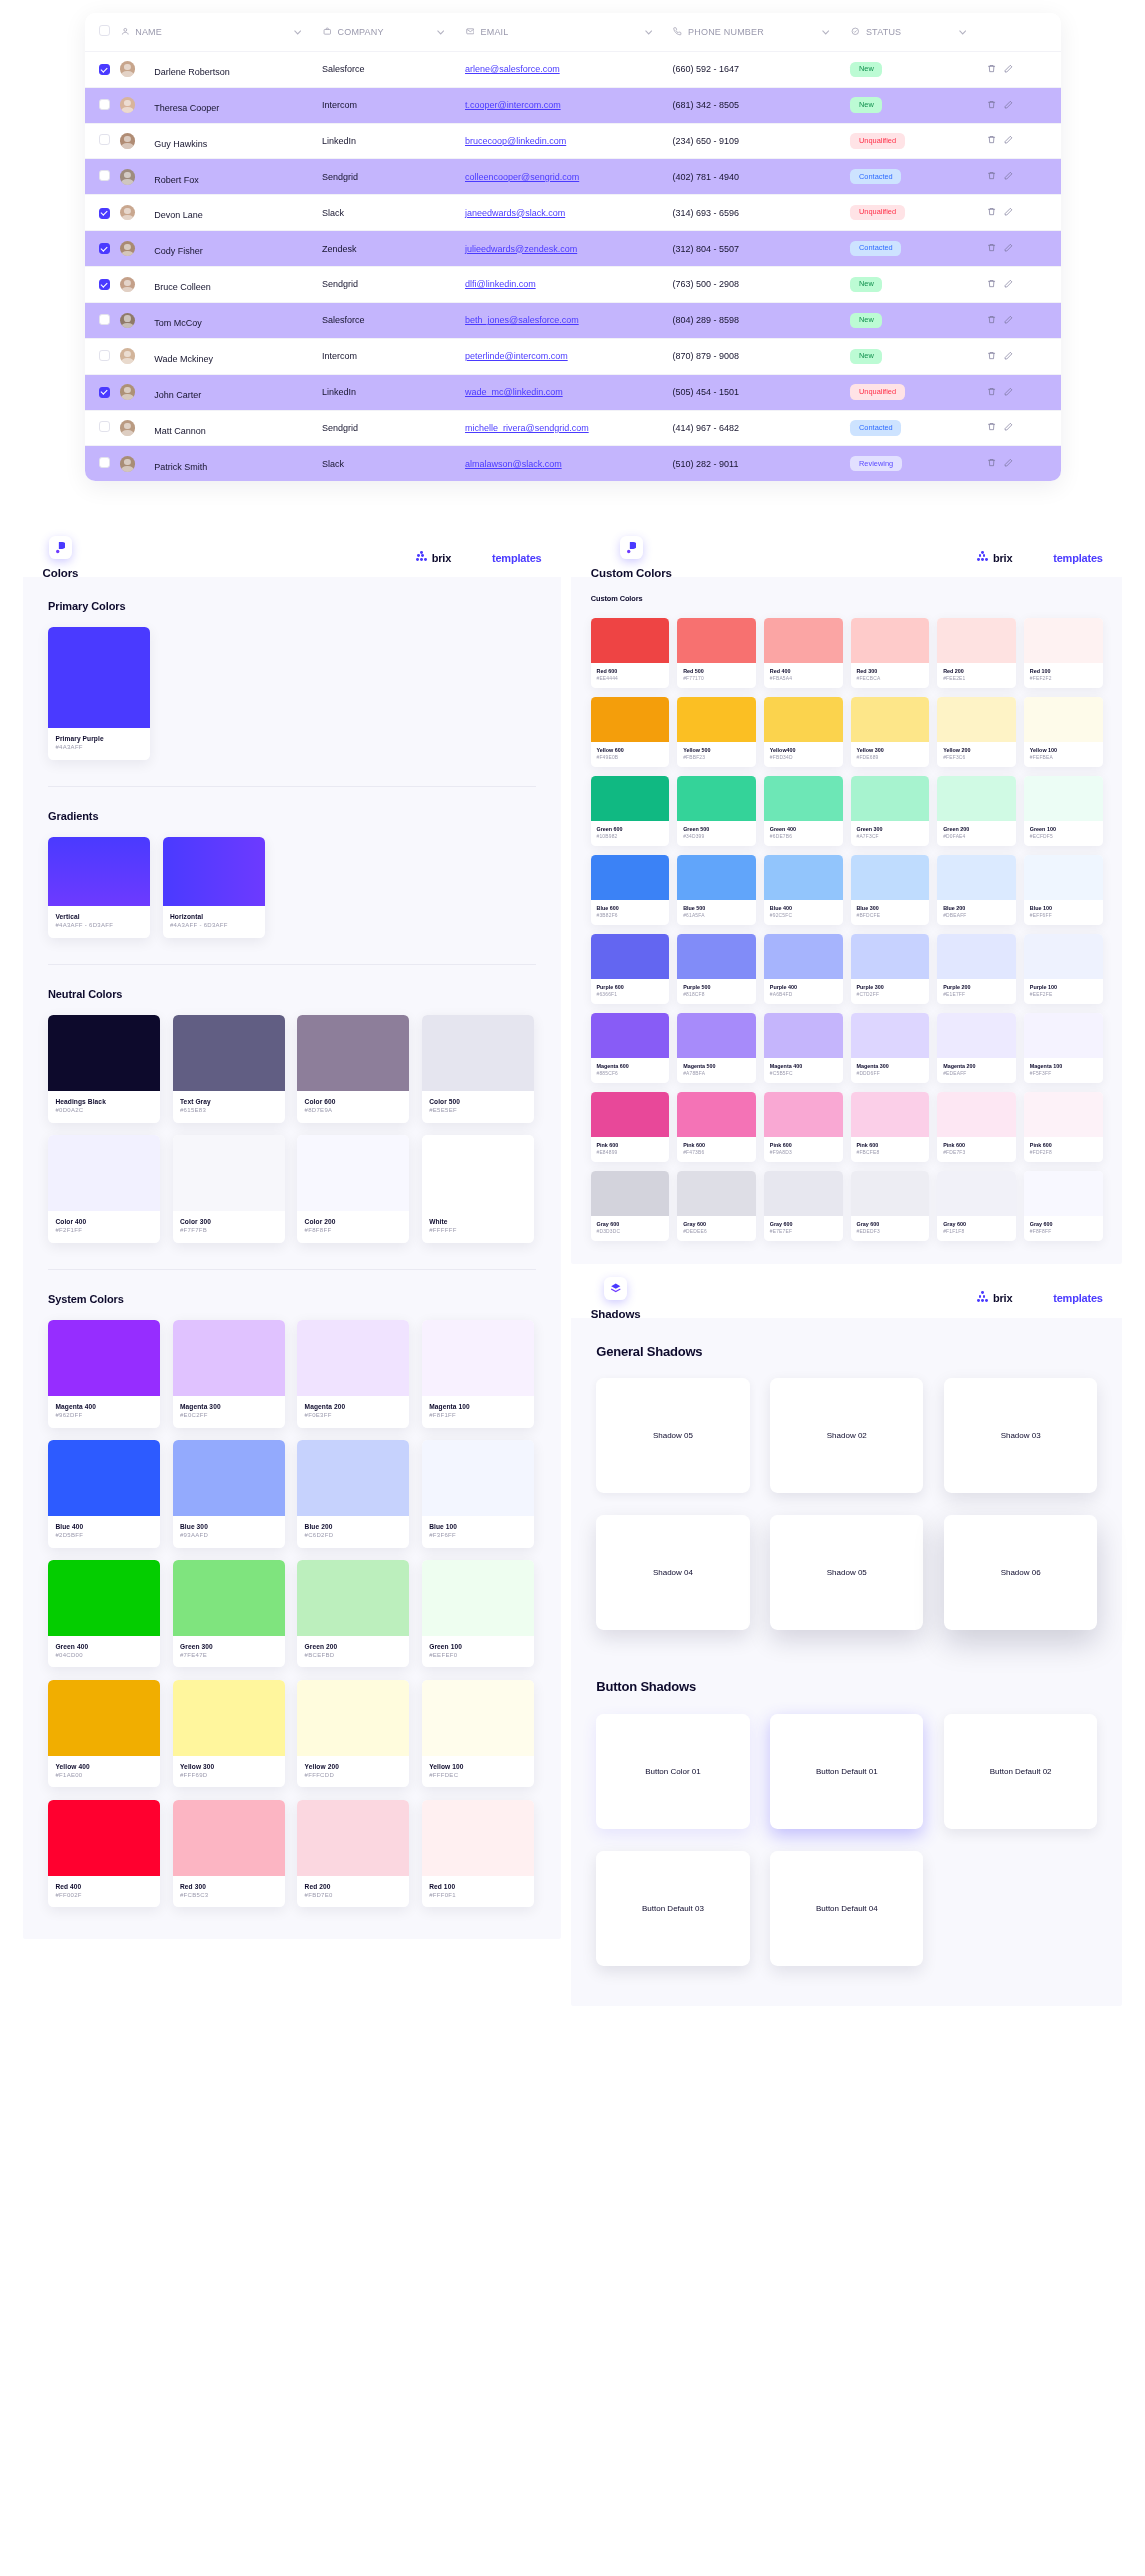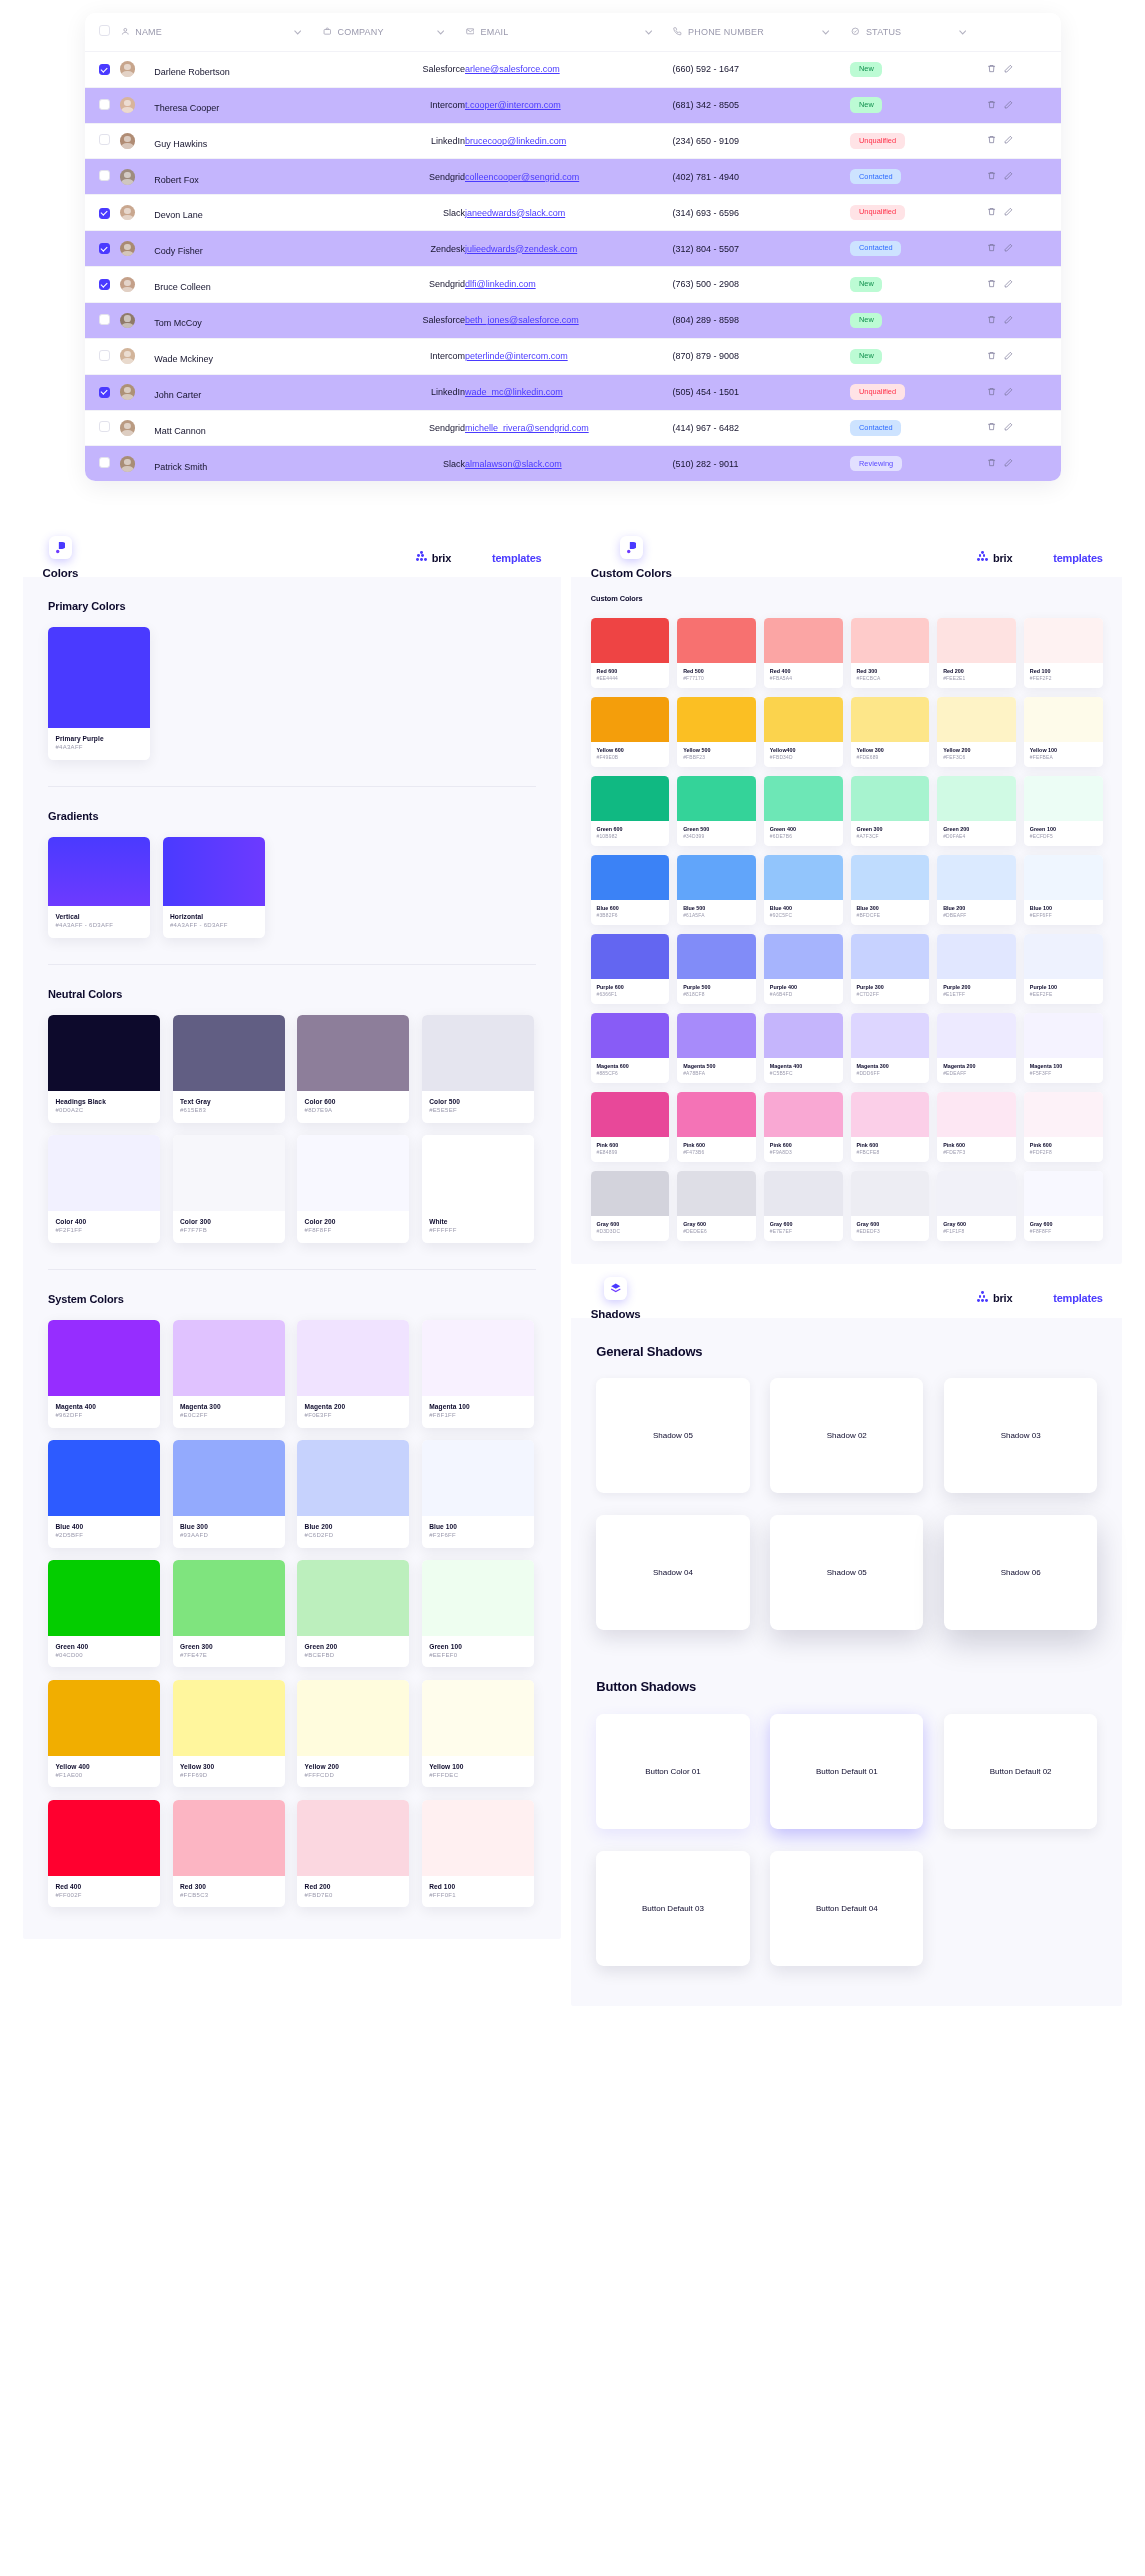--- a/index.html
+++ b/index.html
@@ -74,21 +74,21 @@
   .avatar::before {
     content:""; position:absolute; left:50%; top:18%; width:40%; height:40%;
     transform:translateX(-50%); border-radius:50%; background: rgba(255,255,255,.55);
   }
   .avatar::after {
     content:""; position:absolute; left:50%; bottom:-22%; width:78%; height:58%;
     transform:translateX(-50%); border-radius:50% 50% 0 0; background: rgba(255,255,255,.5);
   }
   .email-link { color: #4A3AFF; text-decoration: underline; font-size:9px; }
   .phone { color: #9A99AD; }
-  .company { color:#16142E;text-align:right; }
+  .company { color:#16142E; }
   .badge {
     display: inline-block; padding: 3.4px 8.6px; border-radius: 5.2px;
     font-size: 7.4px; line-height: 1.15;
   }
   .badge.New { background: #BCFBD4; color: #0F8F4C; }
   .badge.Unqualified { background: #FFE3E6; color: #FF2D46; }
   .badge.Contacted { background: #CDE3FF; color: #2D6BFF; }
   .badge.Reviewing { background: #E2E0FF; color: #5B4AFF; }
   .act { display:flex; gap: 8px; align-items:center; }
   .act svg { cursor: pointer; }

